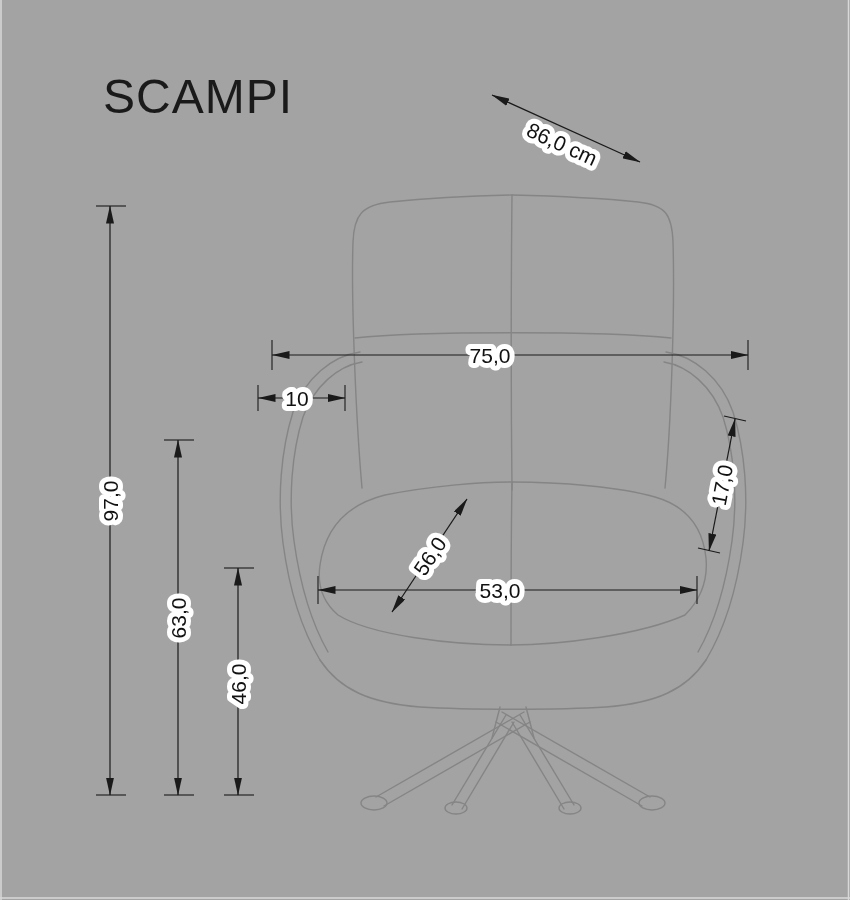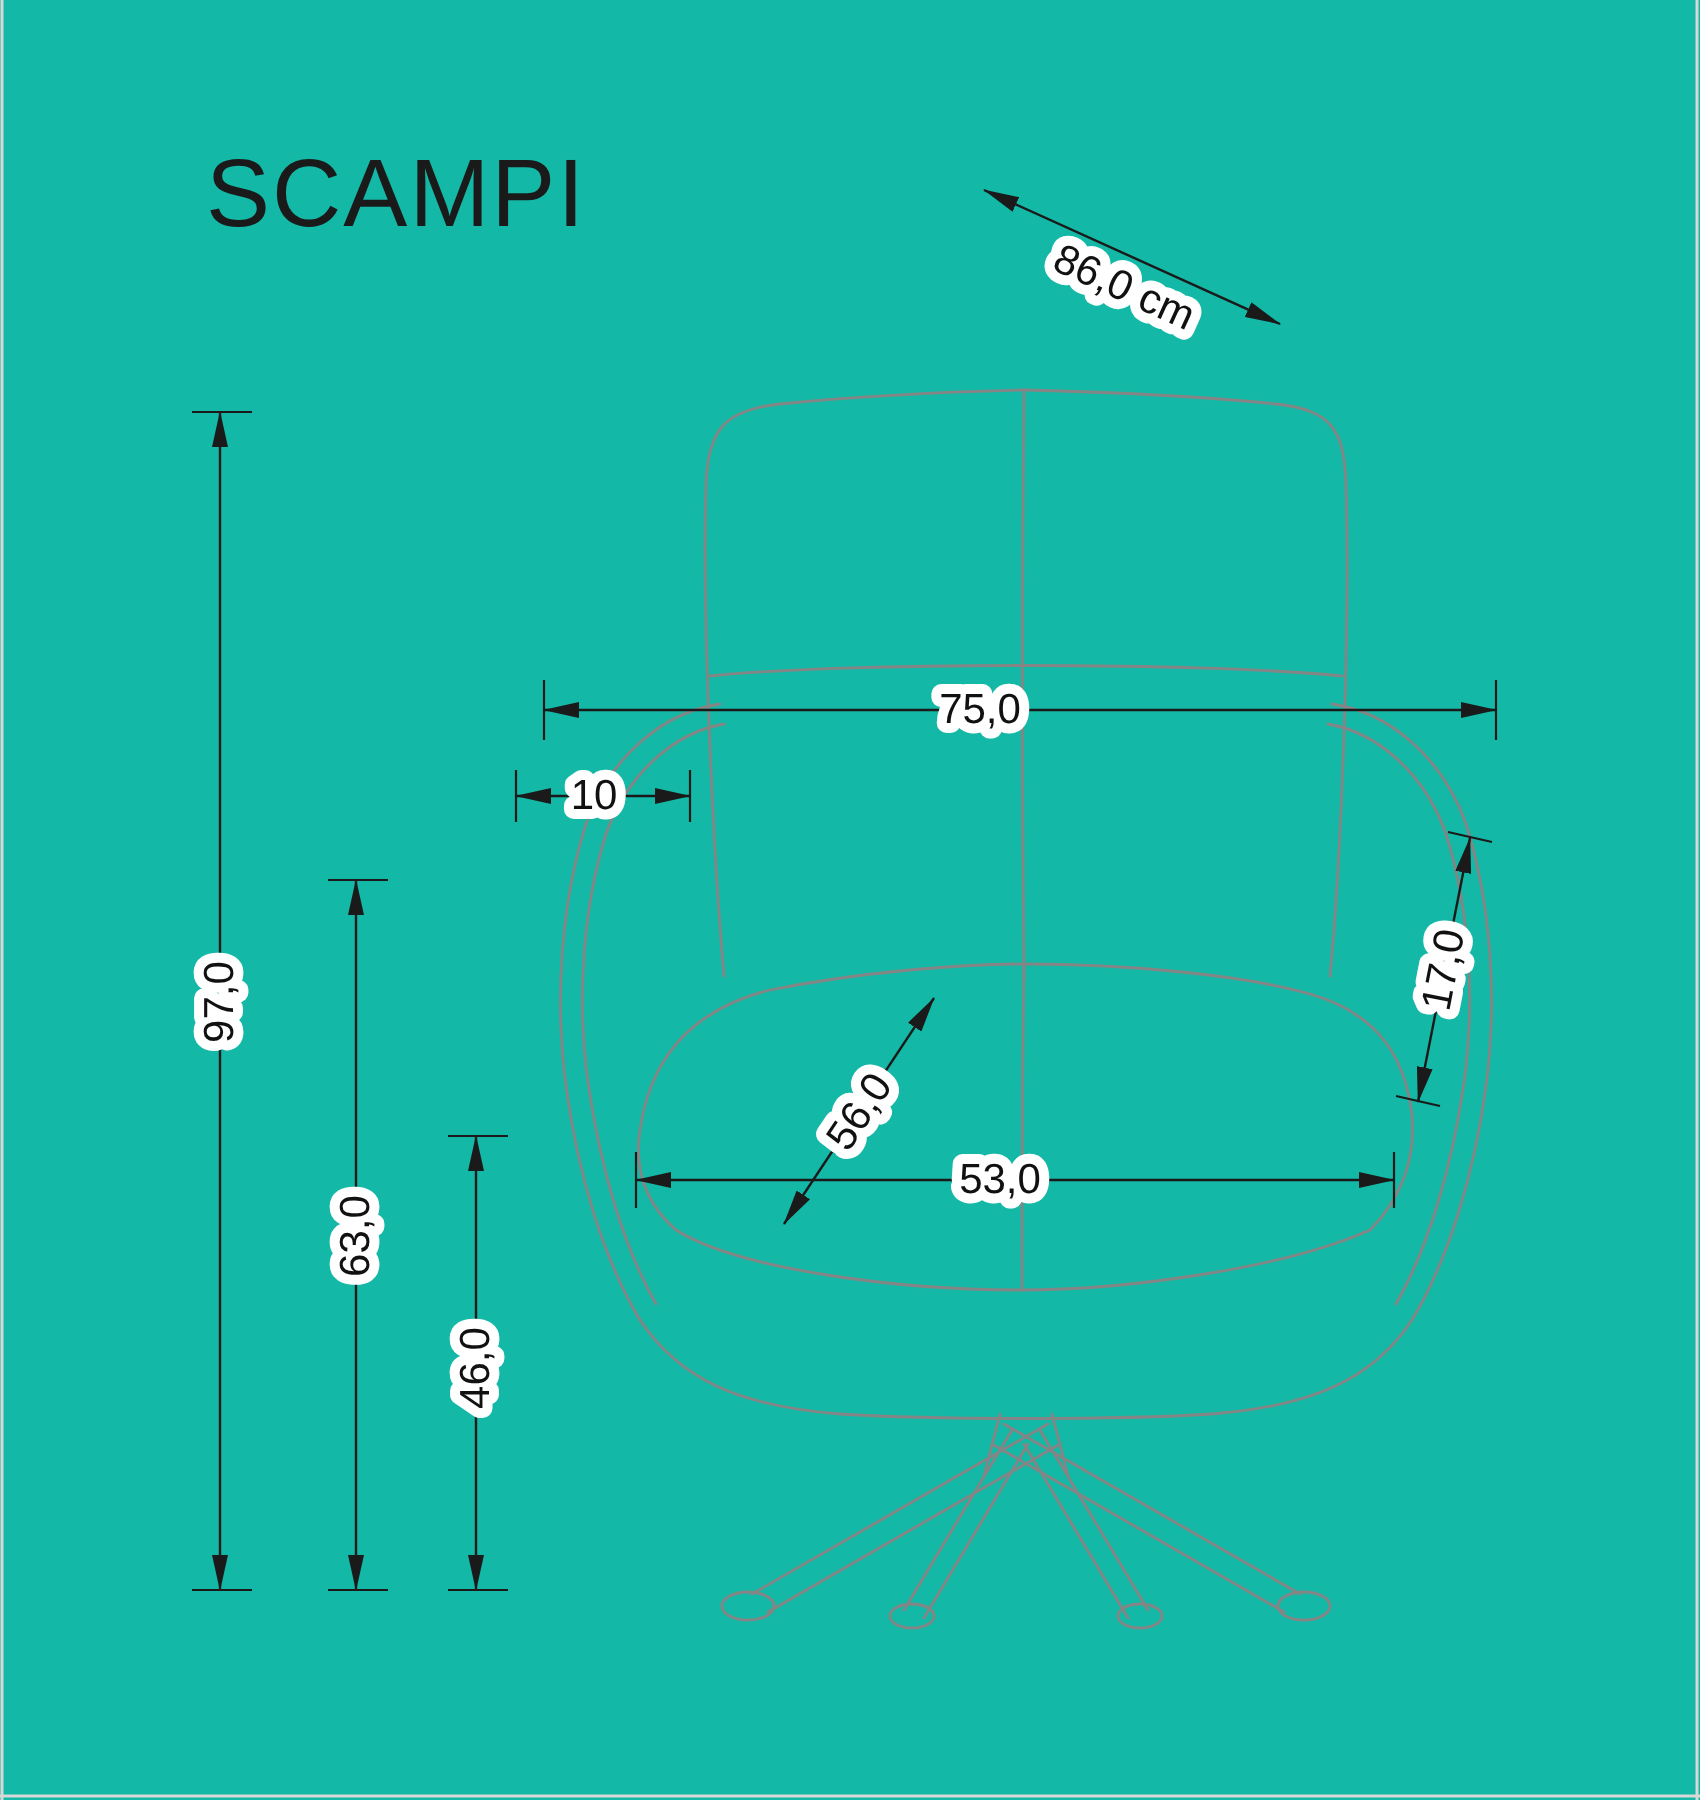--- a/index.html
+++ b/index.html
@@ -1,16 +1,16 @@
 <!DOCTYPE html>
 <html><head>
 <meta charset="utf-8">
 <style>
   html,body{margin:0;padding:0;background:#ffffff;}
-  .stage{position:relative;width:850px;height:900px;background:#14b8a6;overflow:hidden;
+  .stage{position:relative;width:850px;height:900px;background:#a3a3a3;overflow:hidden;
          font-family:"Liberation Sans", sans-serif;}
   svg{display:block;}
   .chair{stroke:#858585;stroke-width:1.4;fill:none;stroke-linecap:round;stroke-linejoin:round;}
   .dim{stroke:#1a1a1a;stroke-width:1.2;fill:none;}
   .tick{stroke:#1a1a1a;stroke-width:1.1;}
   .border-line{stroke:#d8d8d8;stroke-width:1.5;}
   .dim-label{font-family:"Liberation Sans", sans-serif;font-size:21px;fill:#111;
              stroke:#ffffff;stroke-width:10px;paint-order:stroke;stroke-linejoin:round;
              text-anchor:middle;}
   .title-text{font-family:"Liberation Sans", sans-serif;font-size:48px;fill:#1a1a1a;

